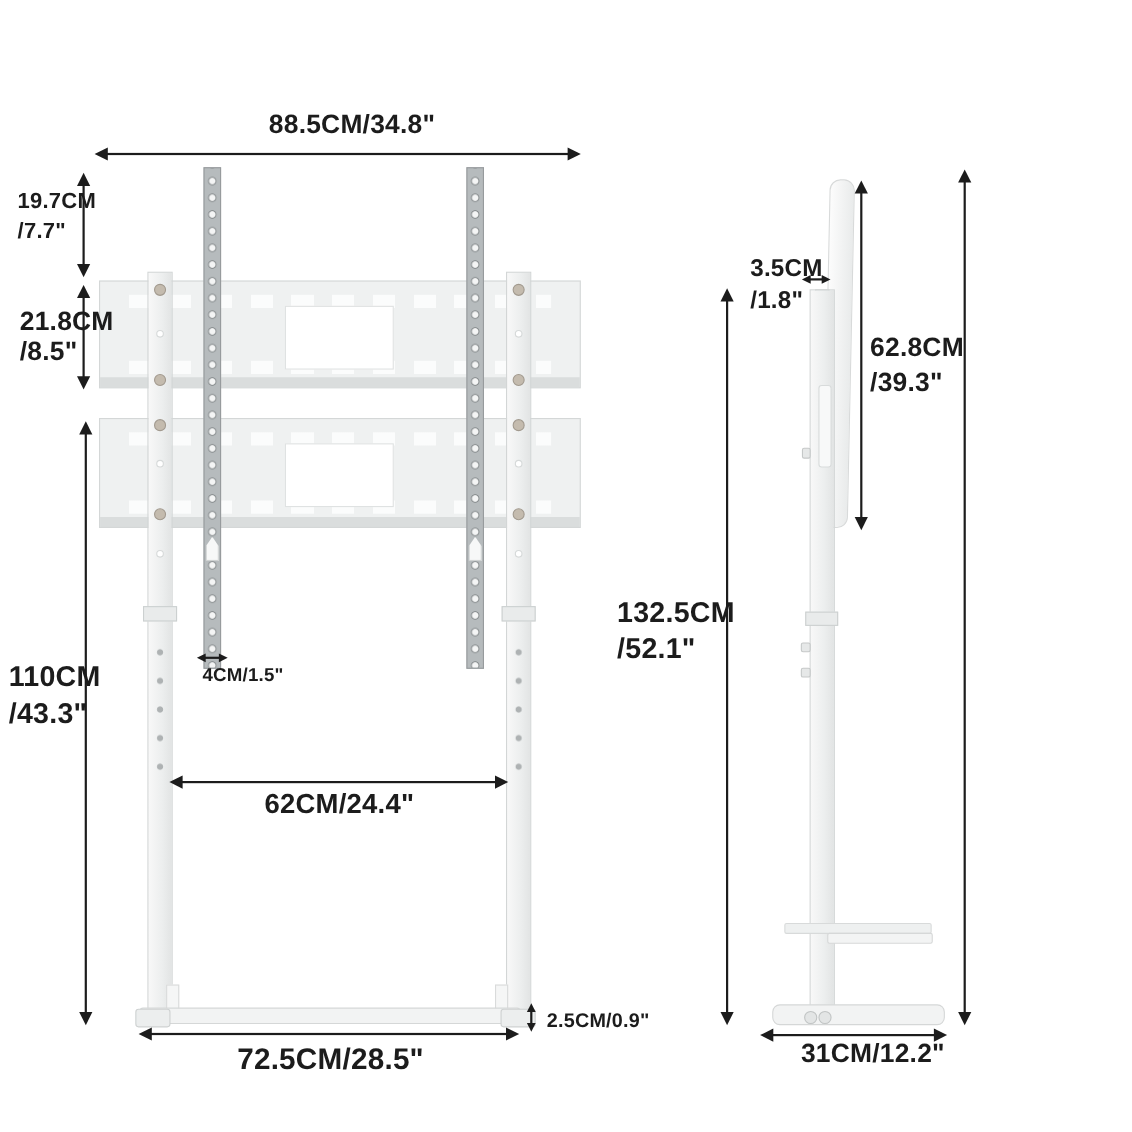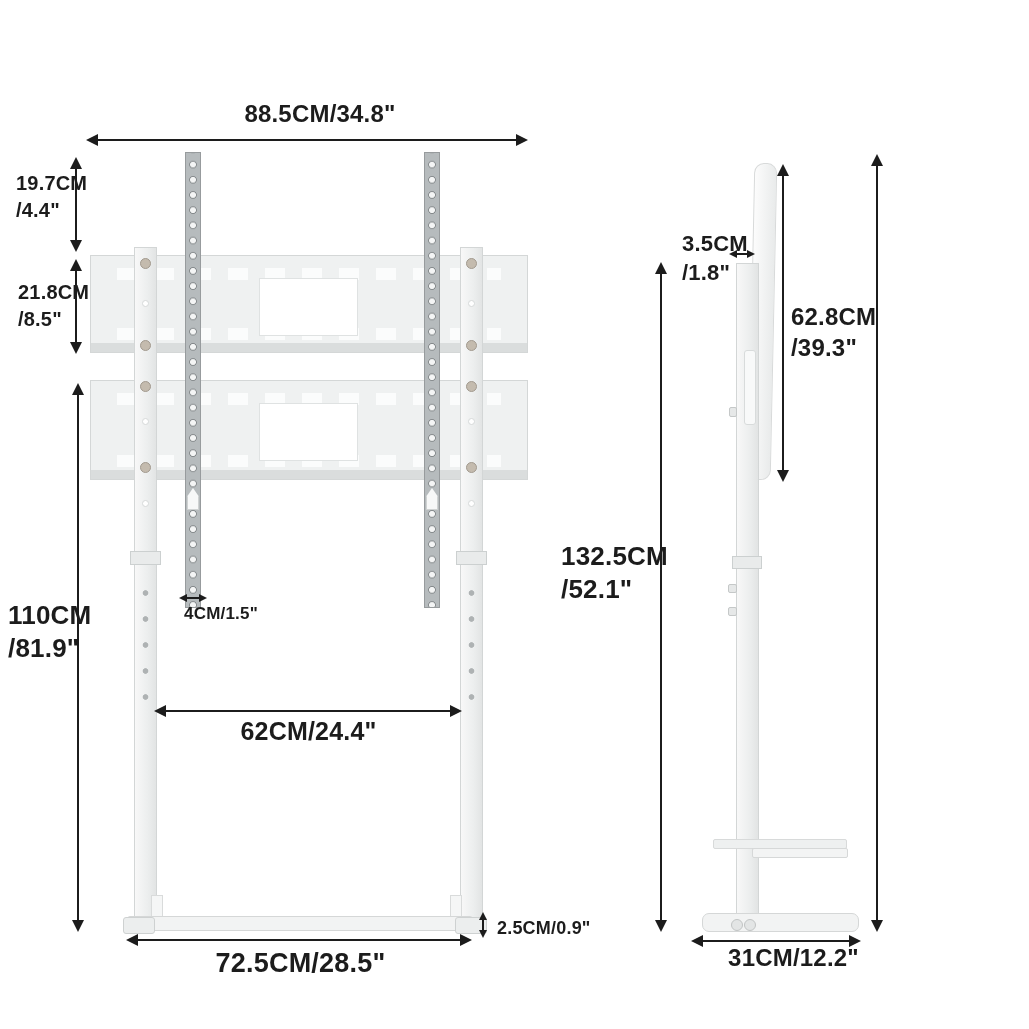--- a/index.html
+++ b/index.html
@@ -195,25 +195,25 @@
         <span class="right"></span>
       </div>
     <div class="va sm" style="left:479px;top:912px;height:26px;">
       <span class="line"></span>
         <span class="up"></span>
         <span class="down"></span>
       </div>
 
     <div class="lbl center" style="left:170px;top:100px;width:300px;font-size:24px;">88.5CM/34.8"</div>
     <div class="lbl" style="left:16px;top:170px;font-size:20px;line-height:27px;">19.7CM
-/4.4"</div>
-    <div class="lbl" style="left:18px;top:279px;font-size:20px;line-height:27px;">21.8CM
+/7.7"</div>
+    <div class="lbl" style="left:18px;top:279px;font-size:24px;line-height:27px;">21.8CM
 /8.5"</div>
     <div class="lbl" style="left:8px;top:599px;font-size:26px;line-height:33px;">110CM
-/81.9"</div>
+/43.3"</div>
     <div class="lbl" style="left:184px;top:604px;font-size:17px;">4CM/1.5"</div>
     <div class="lbl center" style="left:166px;top:717px;width:285px;font-size:25px;">62CM/24.4"</div>
     <div class="lbl center" style="left:148px;top:948px;width:305px;font-size:27px;">72.5CM/28.5"</div>
     <div class="lbl" style="left:497px;top:918px;font-size:18px;">2.5CM/0.9"</div>
   </div>
 
   <div class="abs" style="left:540px;top:0;width:489px;height:1029px;">
 
     <div class="panel" style="left:211px;top:163px;width:23px;height:317px;"></div>
 

